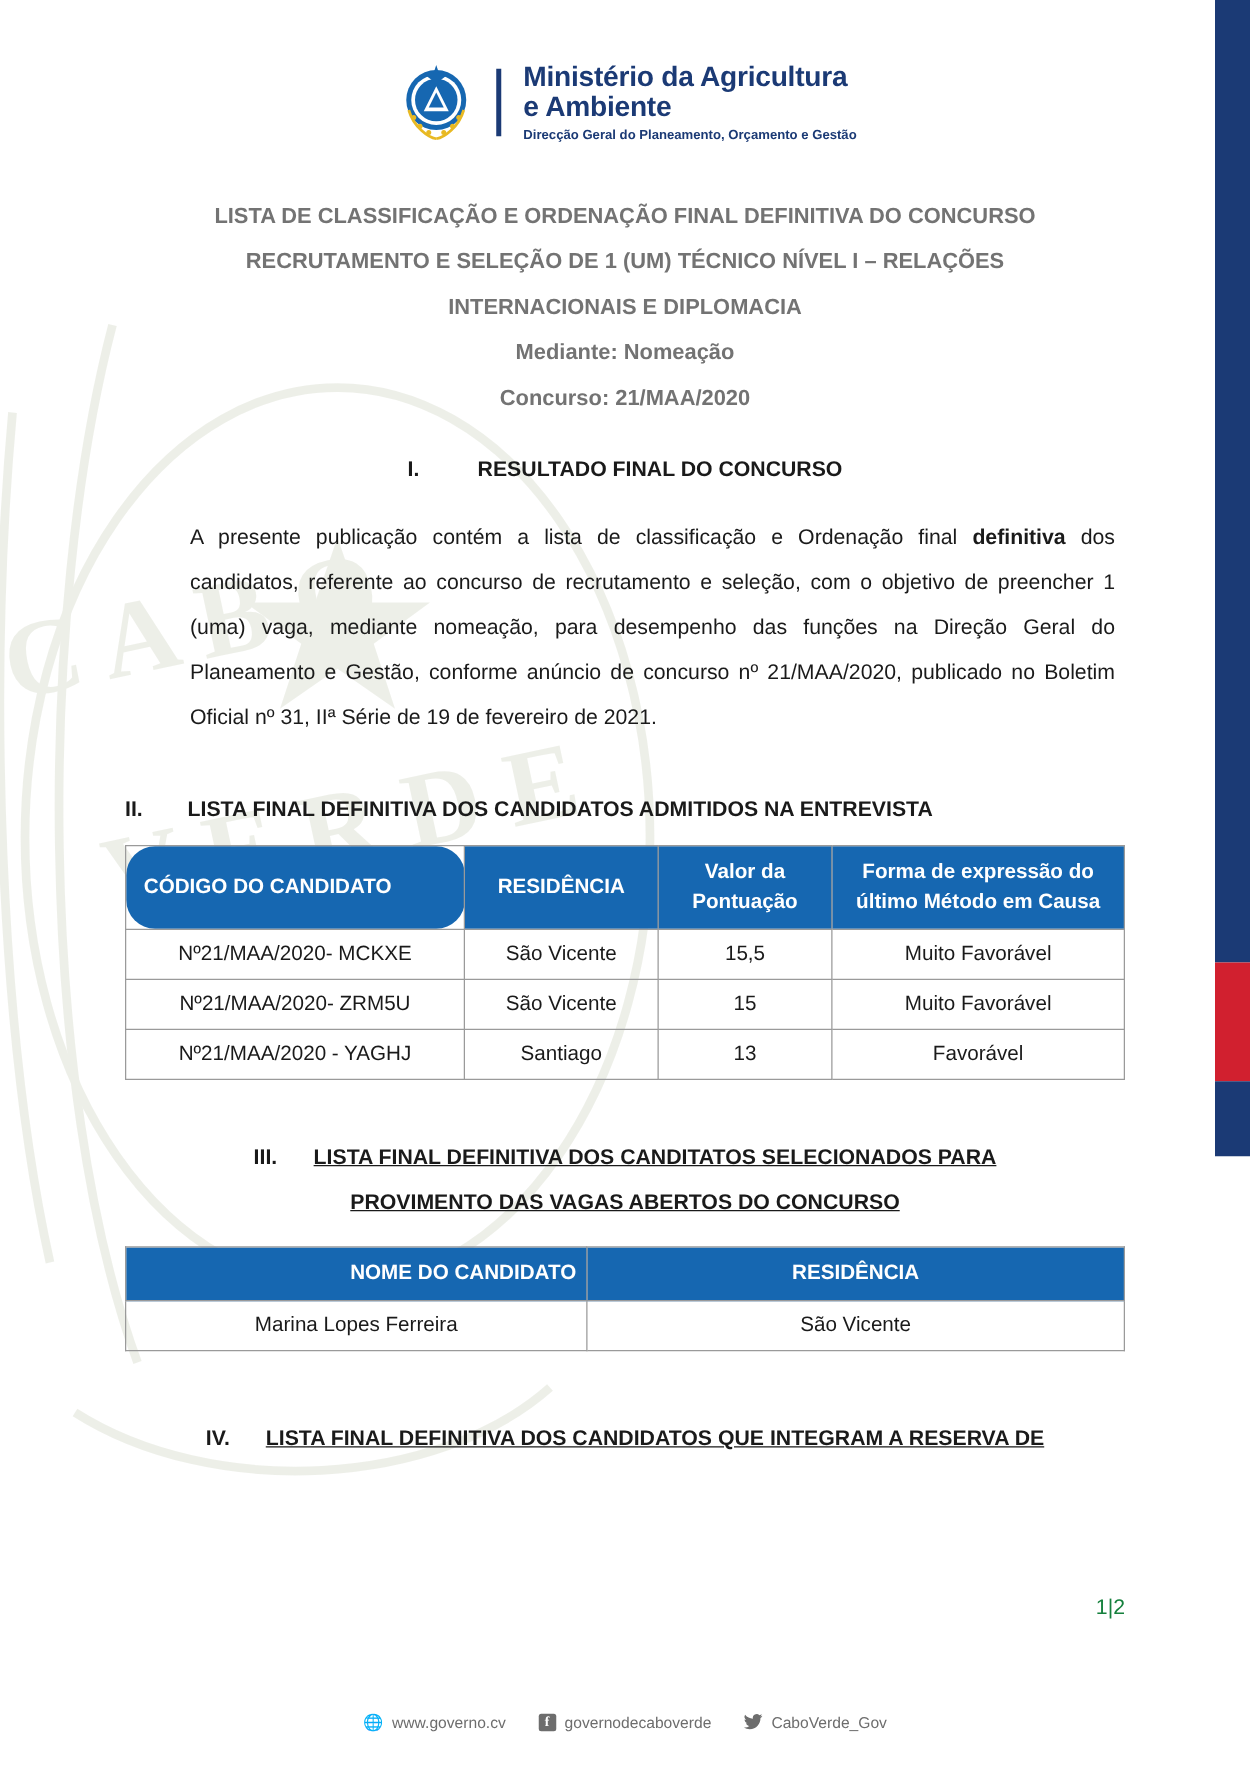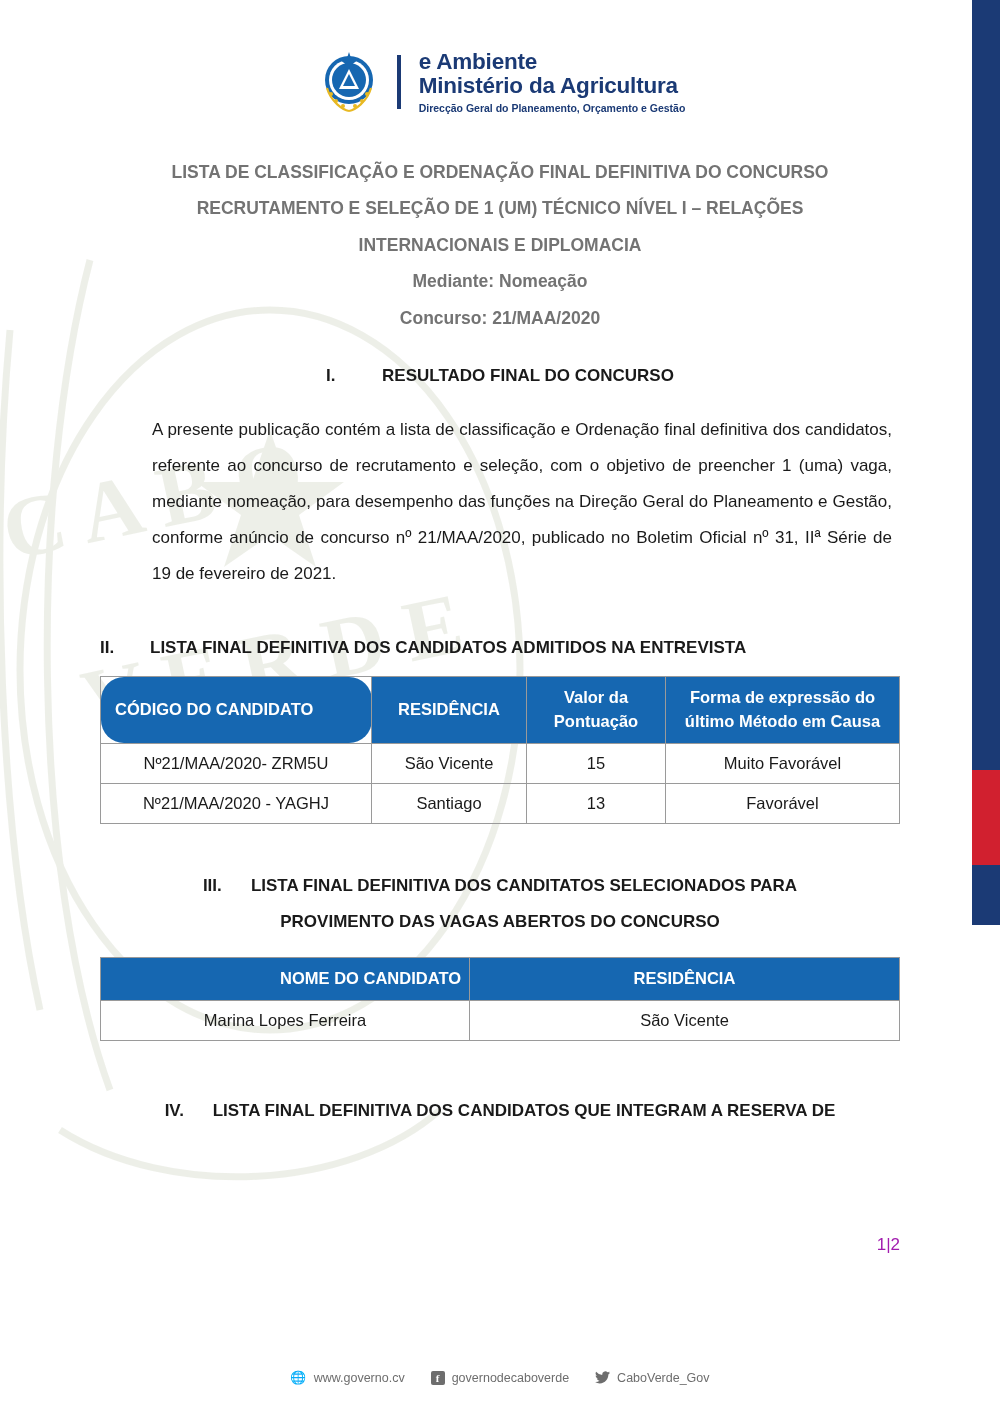--- a/index.html
+++ b/index.html
@@ -103,34 +103,35 @@
   .section-roman .num { display: inline-block; width: 56px; text-align: left; }
 
   .para {
     margin-top: 26px;
     font-size: 17px;
     line-height: 2.12;
     text-align: justify;
     text-justify: inter-word;
     padding: 0 8px 0 52px;
   }
-  .para b { font-weight: normal; }
+  .para b { font-weight: bold; }
 
   .section-head {
     margin-top: 46px;
     font-size: 17px;
     font-weight: bold;
   }
   .section-head .num {
     display: inline-block;
     width: 50px;
   }
   .section-head.center {
     text-align: center;
     line-height: 2.1;
+    text-decoration: underline;
   }
   .section-head.center .num {
     width: 48px;
     text-align: left;
   }
 
   
   table {
     border-collapse: collapse;
     width: 100%;
@@ -155,23 +156,23 @@
   .t1 th.c1 { text-align: left; padding-left: 14px; width: 248px; border-radius: 23px; }
   .t1 td.c1 { text-align: center; }
   .t1 th.c2 { width: 138px; }
   .t1 th.c3 { width: 122px; }
   .t2 th.c1 { text-align: right; padding-left: 14px; width: 346px; }
 
   
   .page-number {
     position: absolute;
     right: 100px;
-    top: 1235px;
+    top: 1276px;
     font-size: 17px;
-    color: #a21caf;
+    color: #15803d;
   }
   .footer {
     position: absolute;
     left: 0;
     right: 0;
     top: 1370px;
     display: flex;
     align-items: center;
     justify-content: center;
     gap: 26px;
@@ -230,22 +231,22 @@
           <circle cx="28" cy="58" r="2"></circle>
             <circle cx="40" cy="58" r="2"></circle>
           <circle cx="47" cy="53" r="2"></circle>
             <circle cx="52" cy="46" r="2"></circle>
         </g>
         <polygon points="34,4 36.4,11.2 44,11.2 37.8,15.7 40.2,22.9 34,18.4 27.8,22.9 30.2,15.7 24,11.2 31.6,11.2" fill="#1667b1"></polygon>
       </svg>
     </div>
     <div class="header-divider"></div>
     <div class="header-text">
+      <div class="header-title">Ministério da Agricultura</div>
       <div class="header-title">e Ambiente</div>
-      <div class="header-title">Ministério da Agricultura</div>
       <div class="header-sub">Direcção Geral do Planeamento, Orçamento e Gestão</div>
     </div>
   </div>
 
   <div class="doc-title">
     <span class="ln">LISTA DE CLASSIFICAÇÃO E ORDENAÇÃO FINAL DEFINITIVA DO CONCURSO</span>
     <span class="ln">RECRUTAMENTO E SELEÇÃO DE 1 (UM) TÉCNICO NÍVEL I – RELAÇÕES</span>
     <span class="ln">INTERNACIONAIS E DIPLOMACIA</span>
     <span class="ln">Mediante: Nomeação</span>
     <span class="ln">Concurso: 21/MAA/2020</span>
@@ -273,20 +274,26 @@
           <span>Pontuação</span>
         </th>
         <th class="c4">
           <span>Forma de expressão do</span><br>
           <span>último Método em Causa</span>
         </th>
       </tr>
     </thead>
     <tbody>
       <tr>
+        <td class="c1">Nº21/MAA/2020- MCKXE</td>
+        <td>São Vicente</td>
+        <td>15,5</td>
+        <td>Muito Favorável</td>
+      </tr>
+      <tr>
         <td class="c1">Nº21/MAA/2020- ZRM5U</td>
         <td>São Vicente</td>
         <td>15</td>
         <td>Muito Favorável</td>
       </tr>
       <tr>
         <td class="c1">Nº21/MAA/2020 - YAGHJ</td>
         <td>Santiago</td>
         <td>13</td>
         <td>Favorável</td>

